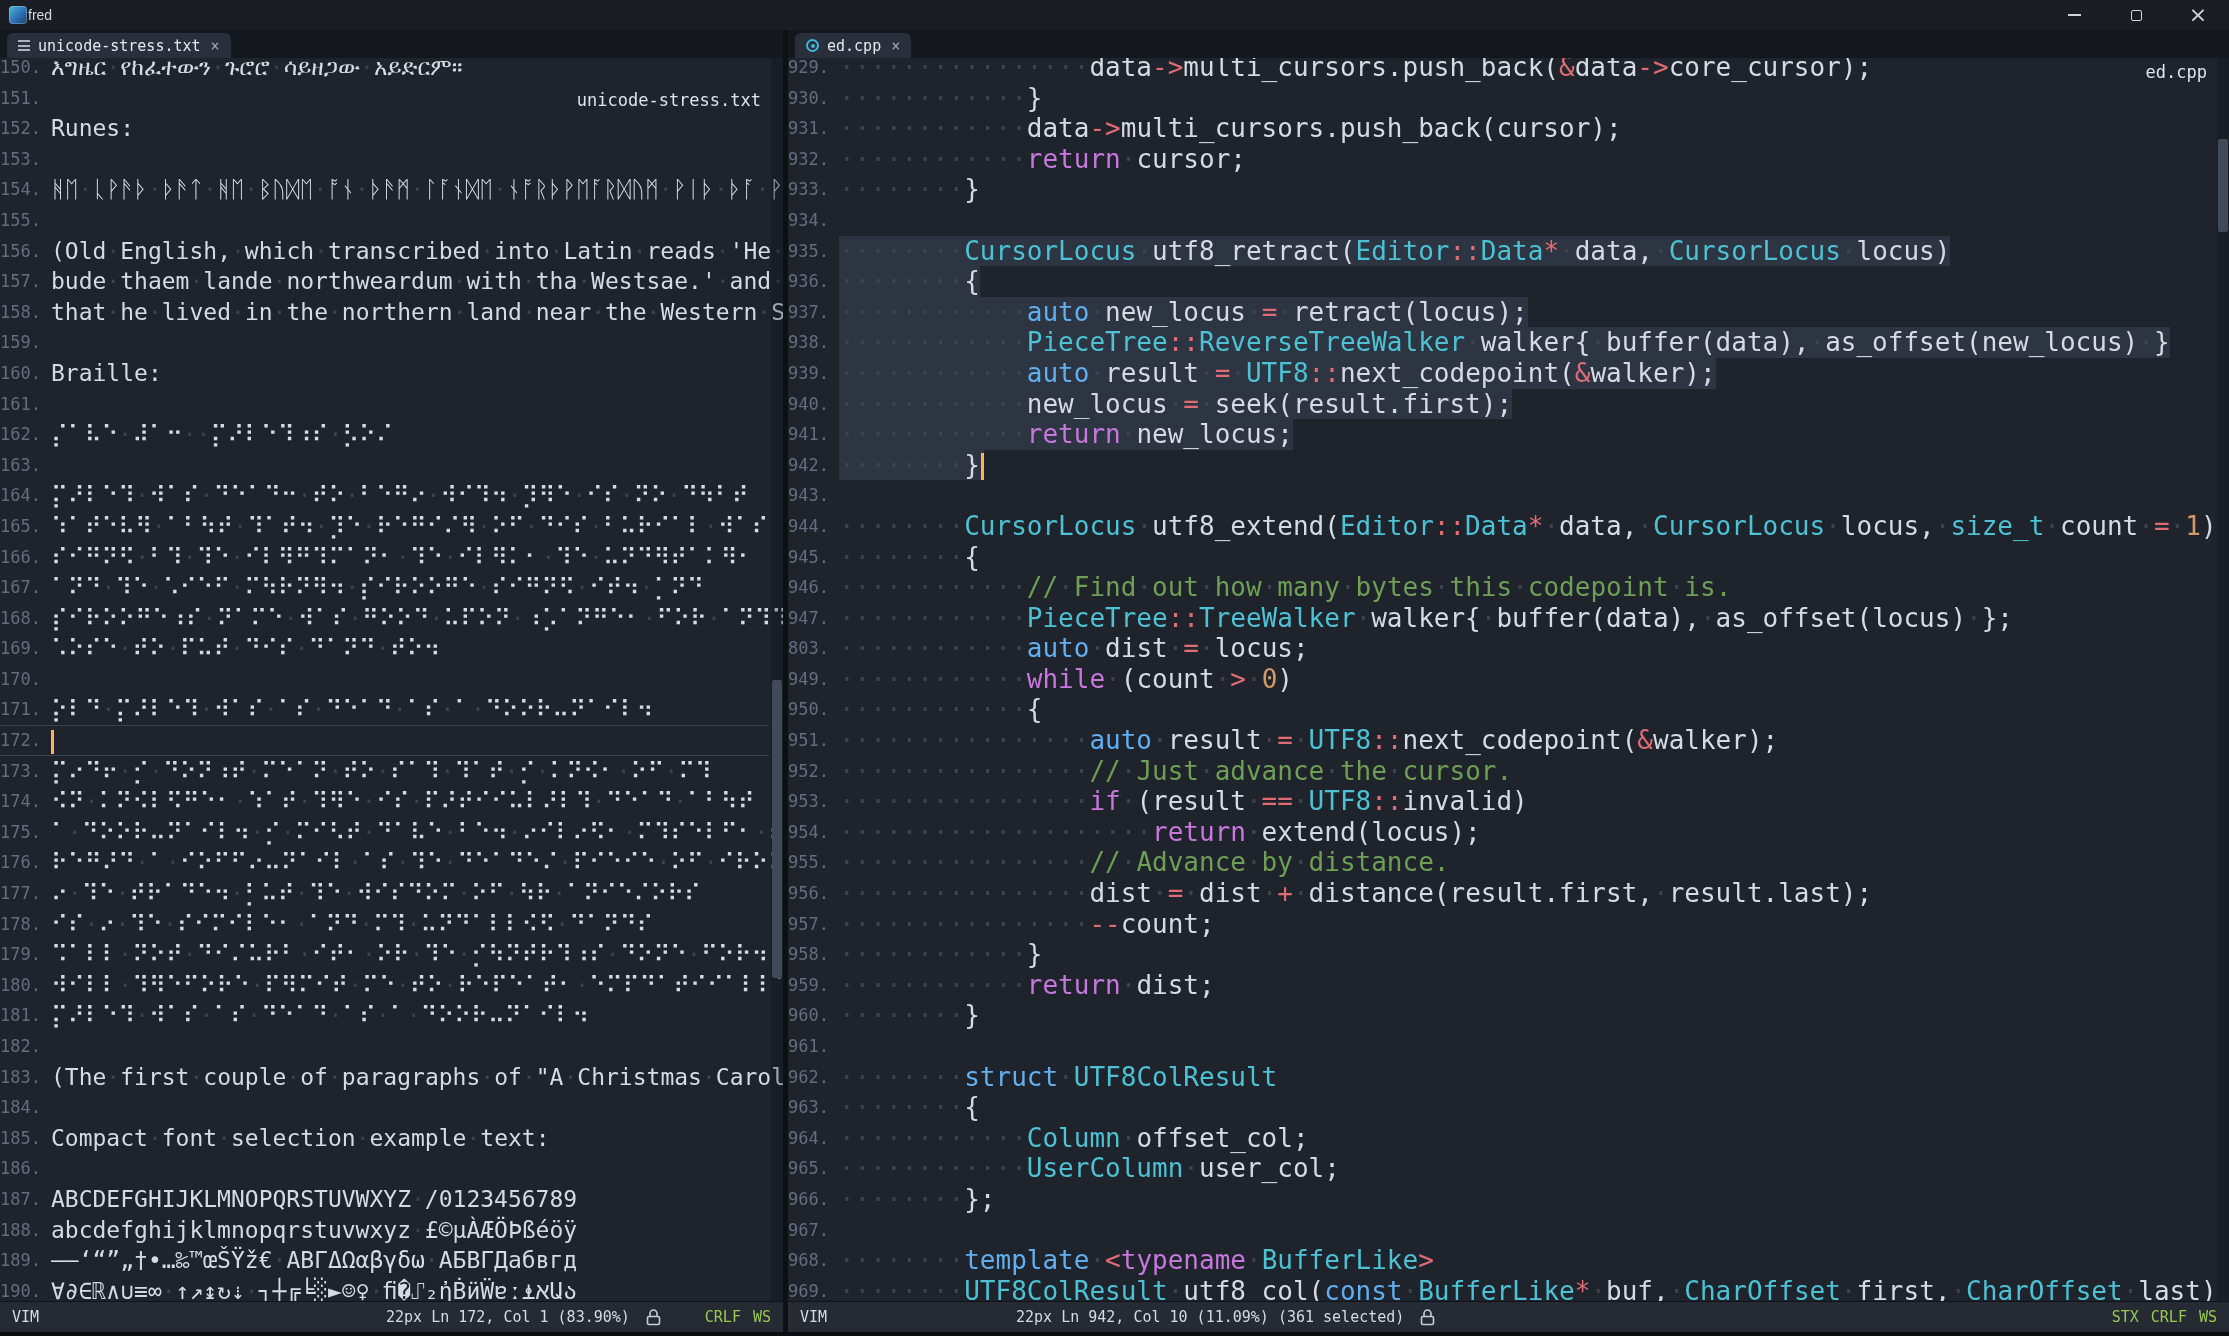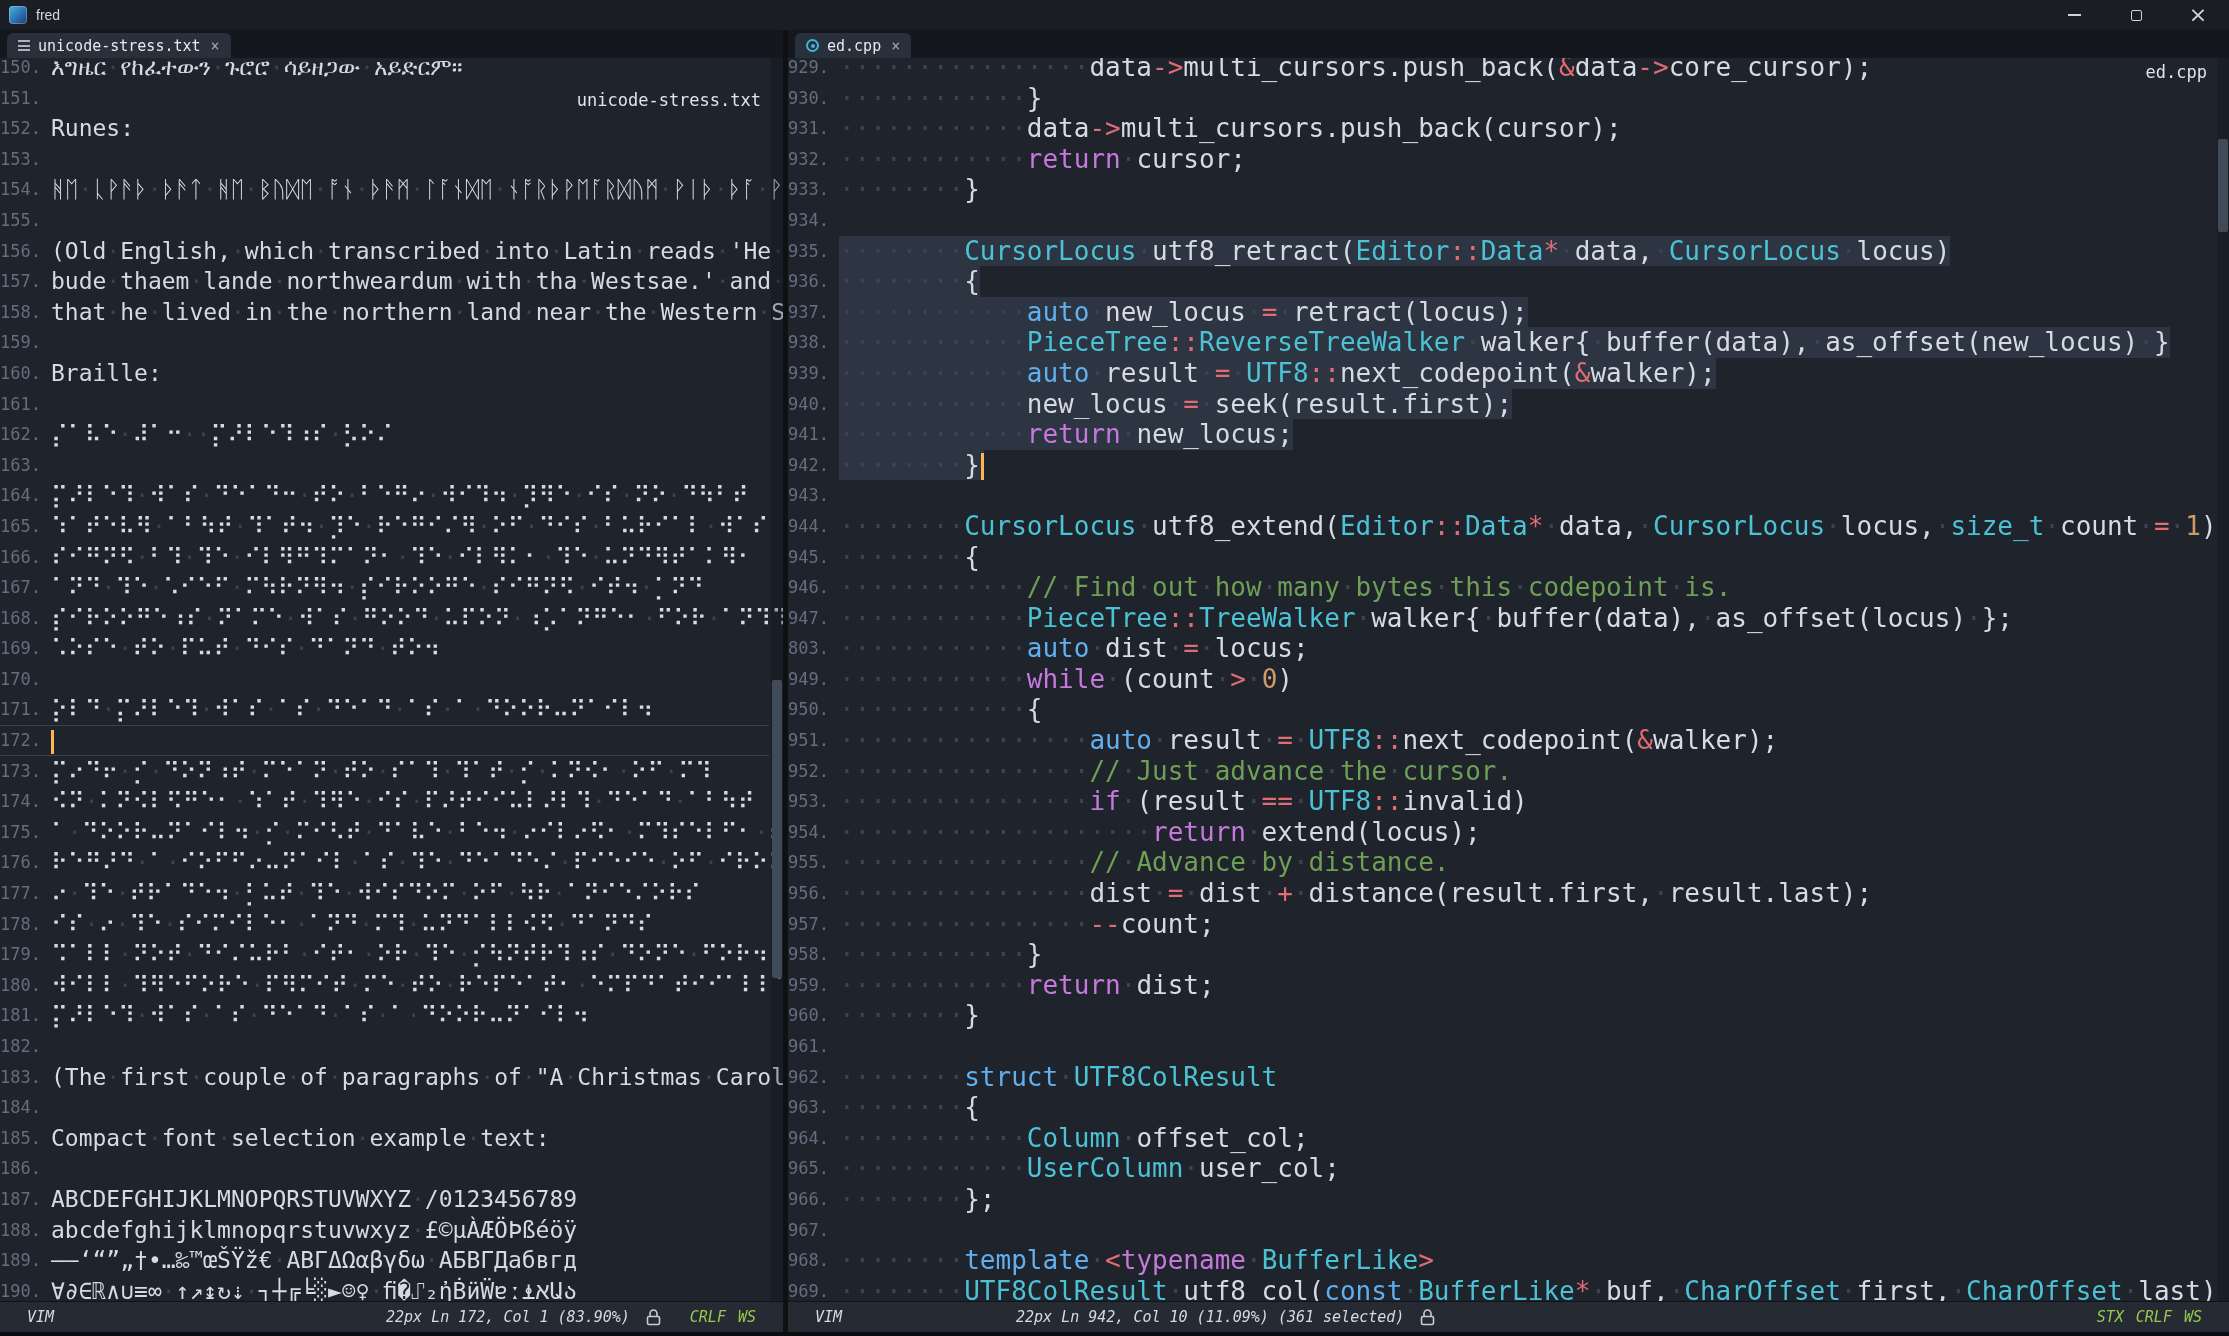--- a/index.html
+++ b/index.html
@@ -3,21 +3,21 @@
 <meta charset="utf-8">
 <style>
   * { margin:0; padding:0; box-sizing:border-box; }
   html,body { width:2229px; height:1336px; overflow:hidden; background:#0d0f13; }
   body { font-family:"DejaVu Sans Mono","Liberation Mono",monospace; }
 
   .window { width:2229px; height:1336px; display:flex; flex-direction:column; background:#14171d; }
 
   
   .titlebar { flex:0 0 30px; background:#1a1d24; display:flex; align-items:center; justify-content:space-between; }
-  .titlebar-left { display:flex; align-items:center; gap:9px; padding-left:9px; }
+  .titlebar-left { display:flex; align-items:center; gap:1px; padding-left:9px; }
   .app-icon { width:18px; height:18px; border-radius:4px;
     background:linear-gradient(135deg,#46b9d8 0%,#2d6fb4 55%,#1f3e66 100%);
     box-shadow:inset 0 0 0 1px rgba(255,255,255,.25); }
   .window-title { color:#d4d8df; font-size:14px; font-family:"Liberation Sans",sans-serif; }
   .window-controls { display:flex; align-items:center; height:30px; }
   .wc { width:62px; height:30px; display:flex; align-items:center; justify-content:center; }
   .wc-min-glyph { width:13px; height:2px; background:#d0d4db; }
   .wc-max-glyph { width:11px; height:11px; border:1.5px solid #d0d4db; border-radius:2px; }
   .wc-close-glyph { color:#d0d4db; font-size:22px; line-height:1; font-family:"DejaVu Sans",sans-serif; }
 
@@ -65,21 +65,21 @@
 
   .buffer-label { position:absolute; right:22px; color:#dfe3ea; font-size:17px; }
   .pane-left  .buffer-label { top:32px; }
   .pane-right .buffer-label { top:4px; }
 
   .scrollbar { position:absolute; top:0; bottom:0; right:0; width:12px; background:rgba(12,14,18,.25); }
   .thumb { position:absolute; left:1px; right:1px; background:#414a58; border-radius:2px; }
 
   
   .statusbar { flex:0 0 31px; background:#252a33; border-top:1px solid #10131a; display:flex;
-    align-items:center; position:relative; font-size:15px; color:#d6dae2; padding:0 27px;font-style:italic; }
+    align-items:center; position:relative; font-size:15px; color:#d6dae2; padding:0 12px; }
   .status-mid { position:absolute; display:flex; align-items:center; gap:16px; }
   .pane-left  .status-mid { left:386px; }
   .pane-right .status-mid { left:228px; }
   .status-right { margin-left:auto; display:flex; align-items:center; gap:12px; }
   .green { color:#97c94f; }
   .lock { display:inline-flex; }
 
   .window-bottom { flex:0 0 4px; background:#0b0d11; }
 </style>
 </head>

